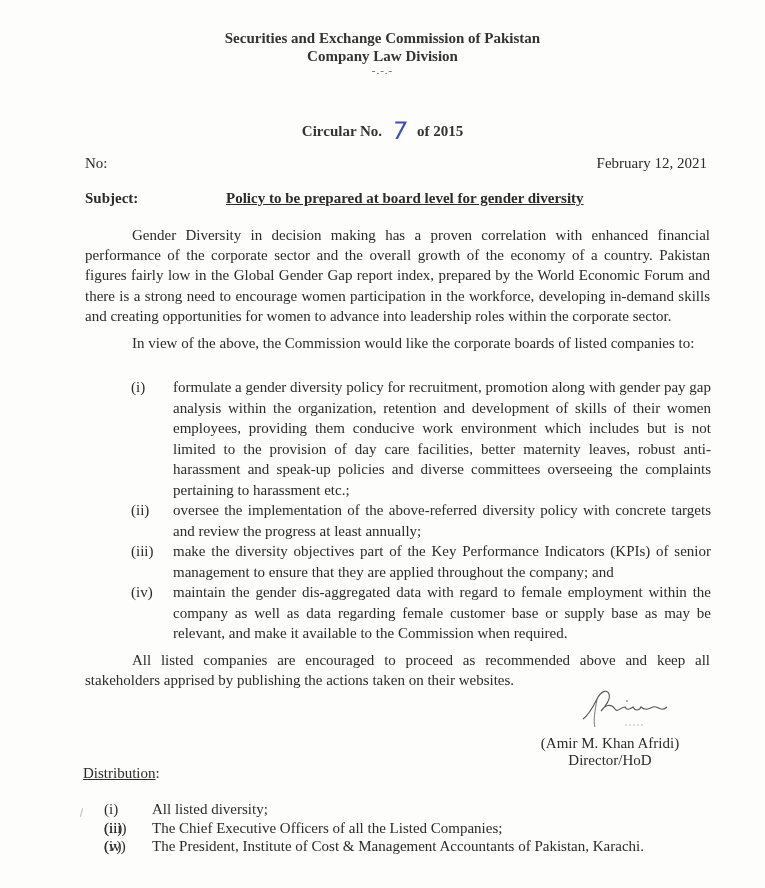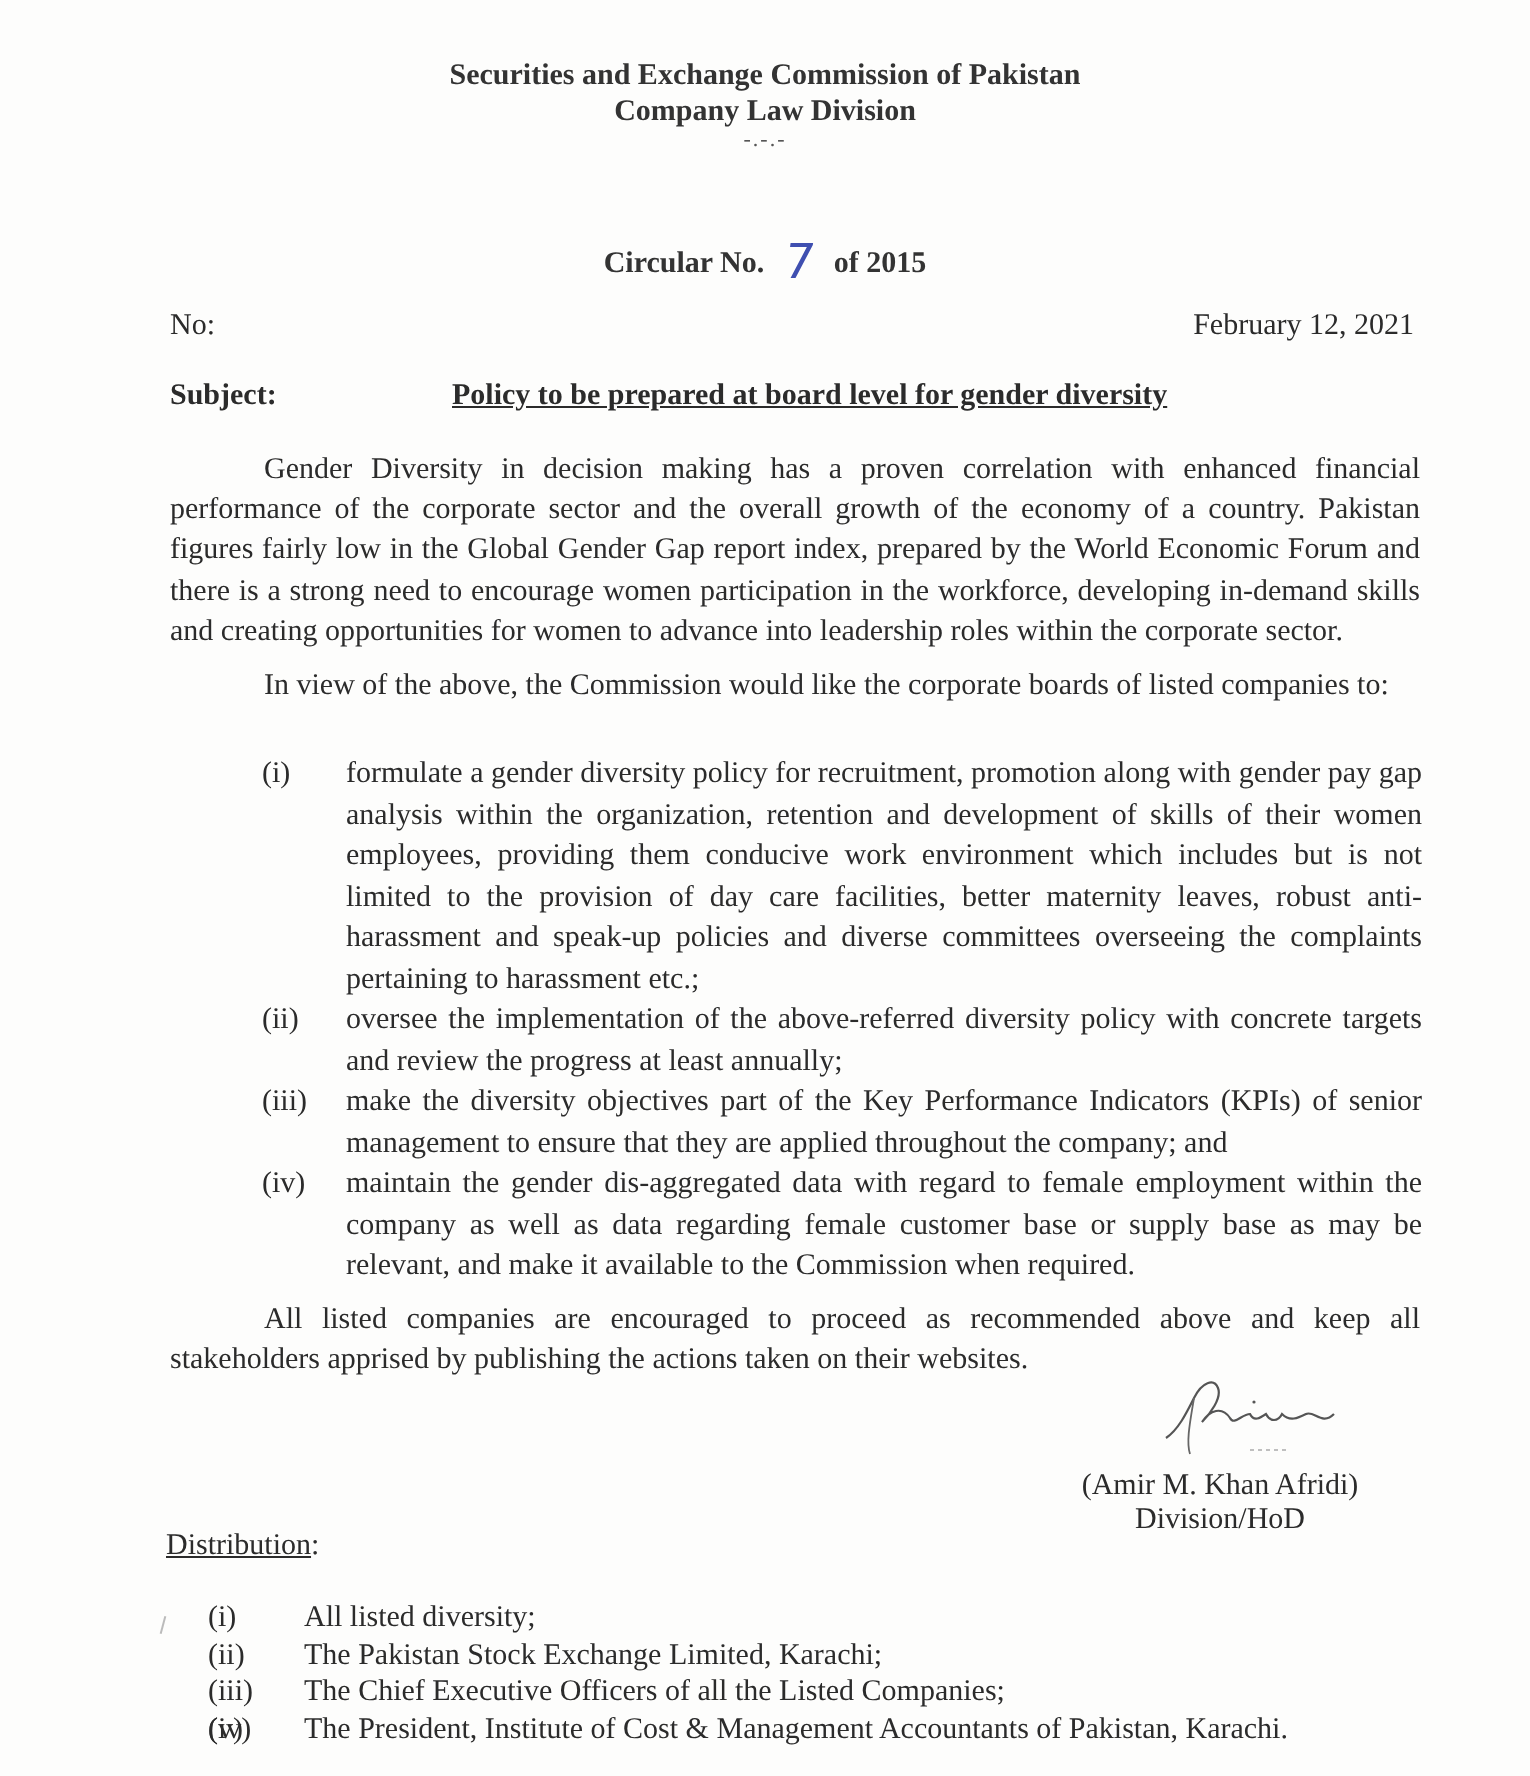--- a/index.html
+++ b/index.html
@@ -86,34 +86,33 @@
 <div class="abs para p3"><span class="indent"></span><span>All listed companies are encouraged to proceed as recommended above and keep all stakeholders apprised by publishing the actions taken on their websites.</span></div>
 
 <svg class="abs signature" viewBox="0 0 110 45">
   <path d="M8 34 C 14 30, 18 22, 22 14 C 26 6, 32 4, 34 9 C 36 14, 30 22, 26 26 C 30 20, 36 18, 40 24 C 42 28, 46 22, 50 22 C 52 26, 55 24, 58 22 C 60 26, 64 26, 66 22 C 70 26, 74 24, 78 22 C 82 20, 86 28, 92 22" fill="none" stroke="#555" stroke-width="1.1"></path>
   <path d="M22 14 C 20 26, 18 36, 20 42" fill="none" stroke="#666" stroke-width="0.9"></path>
   <path d="M50 40 L 70 40" stroke="#aaa" stroke-width="0.8" stroke-dasharray="2 2"></path>
   <circle cx="52" cy="16" r="0.8" fill="#555"></circle>
 </svg>
 
 <div class="abs sig-name">(Amir M. Khan Afridi)</div>
-<div class="abs sig-title">Division/HoD</div>
+<div class="abs sig-title">Director/HoD</div>
 
 <div class="abs dist-label"><span class="u">Distribution</span><span>:</span></div>
 
 <div class="abs speck"></div>
 
 <div class="abs dist dist-list">
   <div class="dist-item">
     <span class="num">(i)</span>
     <span>All listed diversity;</span>
   </div>
   <div class="dist-item">
     <span class="num">(ii)</span>
-    <span>The Pakistan Stock Exchange Limited, Karachi;</span>
   </div>
   <div class="dist-item">
     <span class="num">(iii)</span>
     <span>The Chief Executive Officers of all the Listed Companies;</span>
   </div>
   <div class="dist-item">
     <span class="num">(iv)</span>
   </div>
   <div class="dist-item">
     <span class="num">(v)</span>

